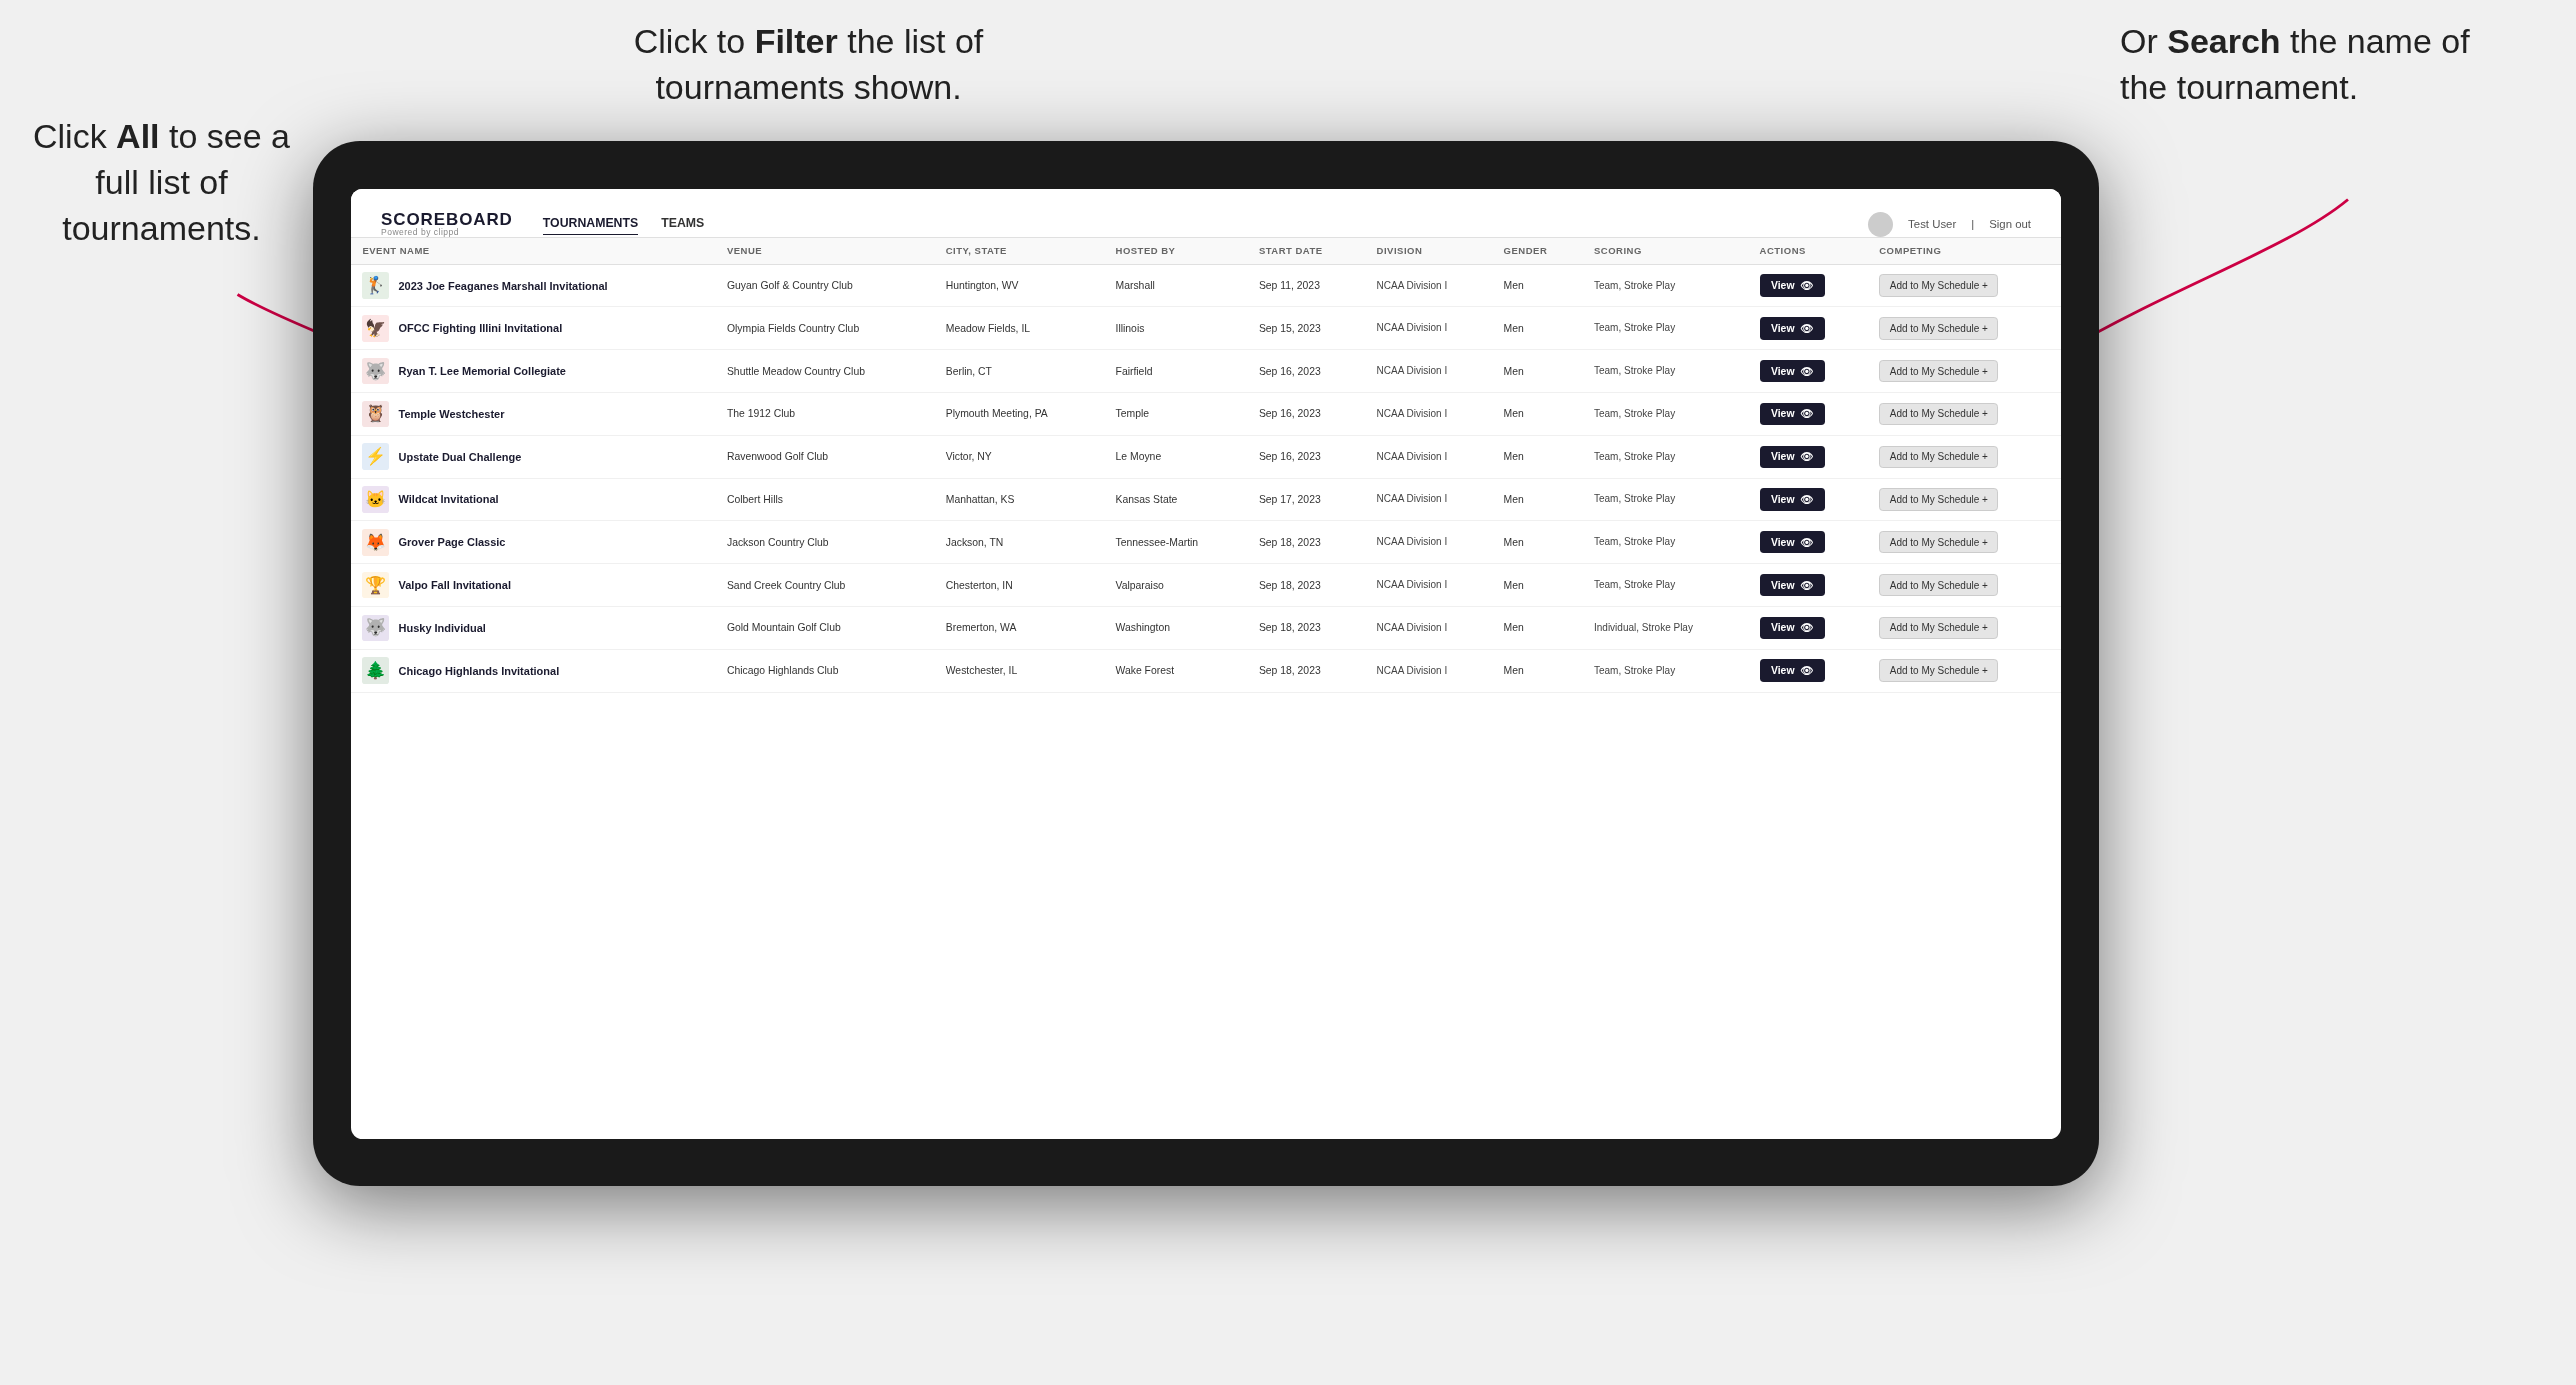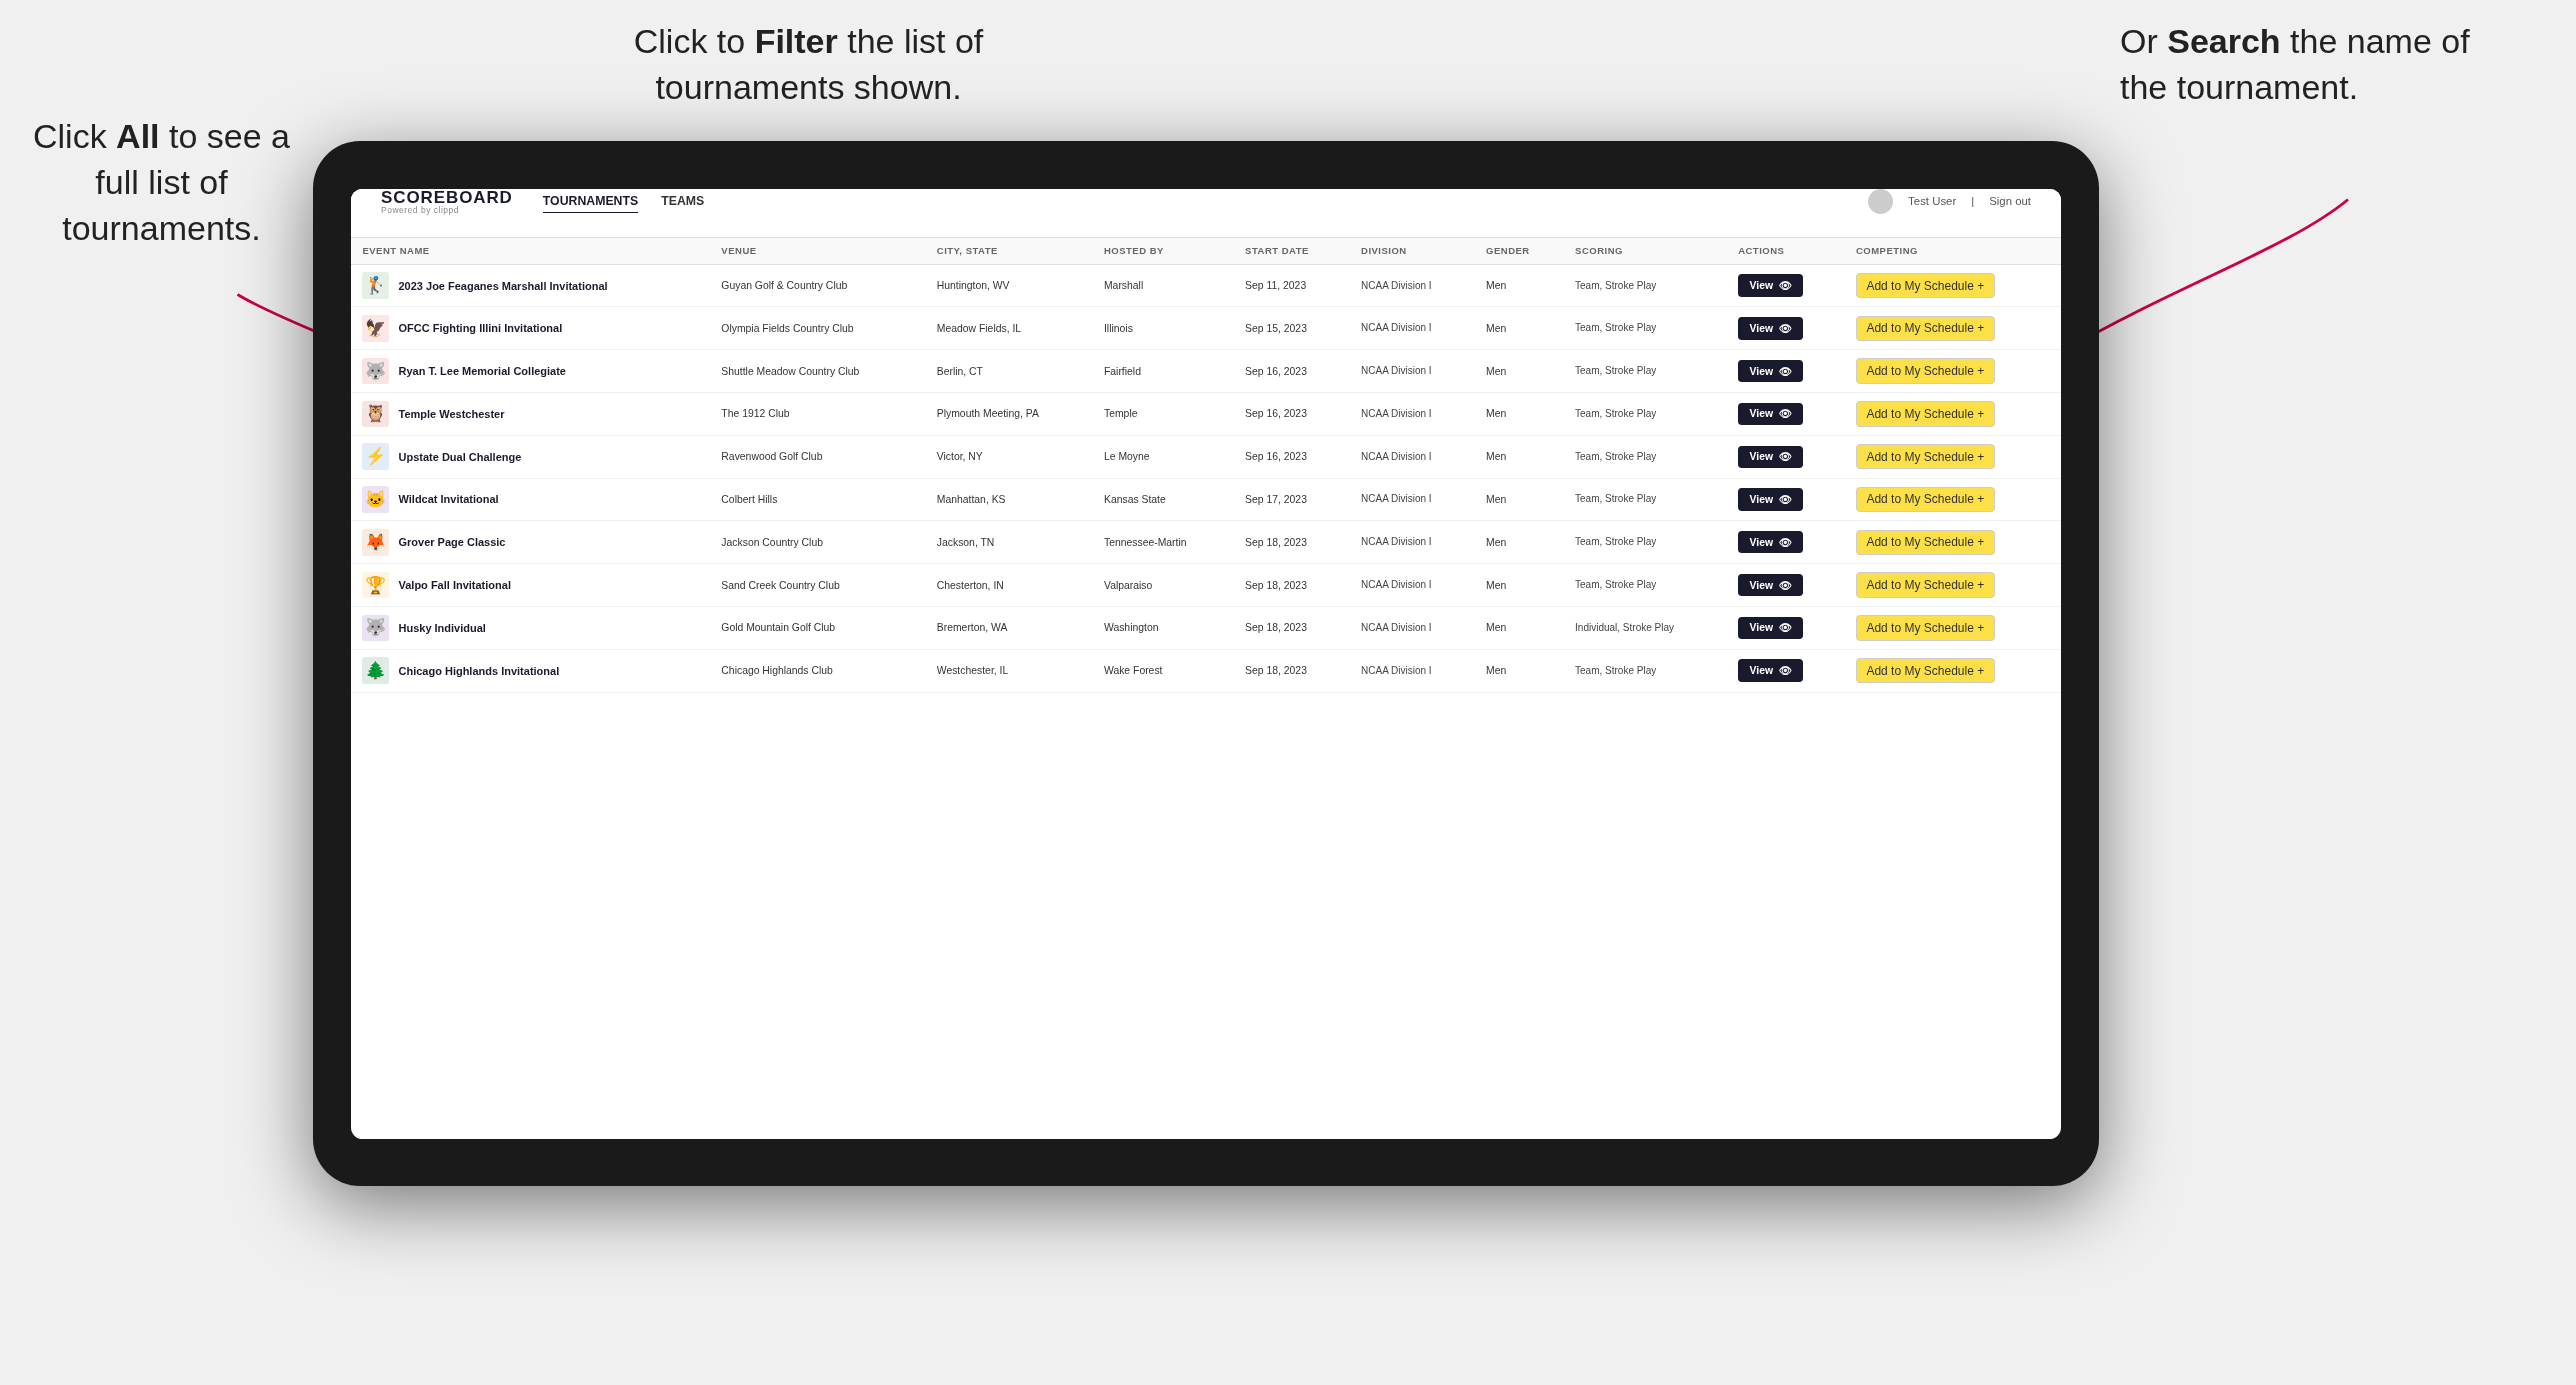--- a/index.html
+++ b/index.html
@@ -71,21 +71,21 @@
       flex-direction: column;
     }
 
     
     .header {
       background: #fff;
       border-bottom: 0.9px solid #e0e0e0;
       padding: 0 30px;
       height: 49px;
       display: flex;
-      align-items: flex-start;
+      align-items: flex-end;
       justify-content: space-between;
       flex-shrink: 0;
     }
 
     .header-left {
       display: flex;
       align-items: center;
       gap: 30px;
     }
 
@@ -269,25 +269,25 @@
       font-weight: 600;
       cursor: pointer;
       white-space: nowrap;
     }
 
     .add-schedule-btn {
       display: flex;
       align-items: center;
       gap: 3.8px;
       padding: 4.7px 9.5px;
-      background: #fde047;
+      background: #e5e5e5;
       color: #333;
       border: 0.9px solid #ccc;
       border-radius: 3.8px;
-      font-size: 12px;
+      font-size: 10px;
       cursor: pointer;
       white-space: nowrap;
     }
 
     .scoring-text, .division-text {
       font-size: 10px;
       color: #444;
       line-height: 1.4;
     }
 

